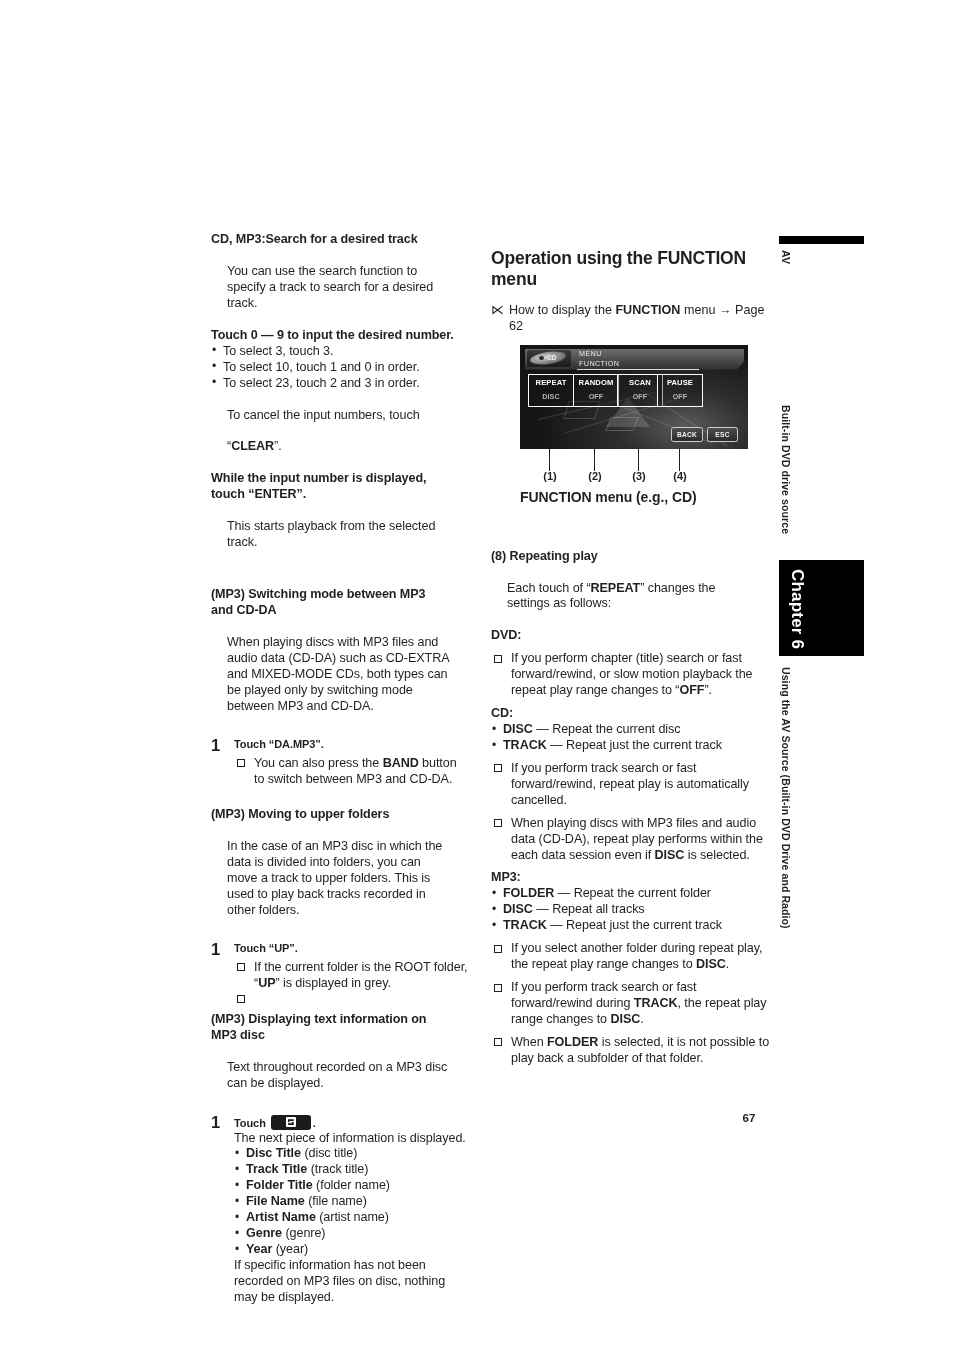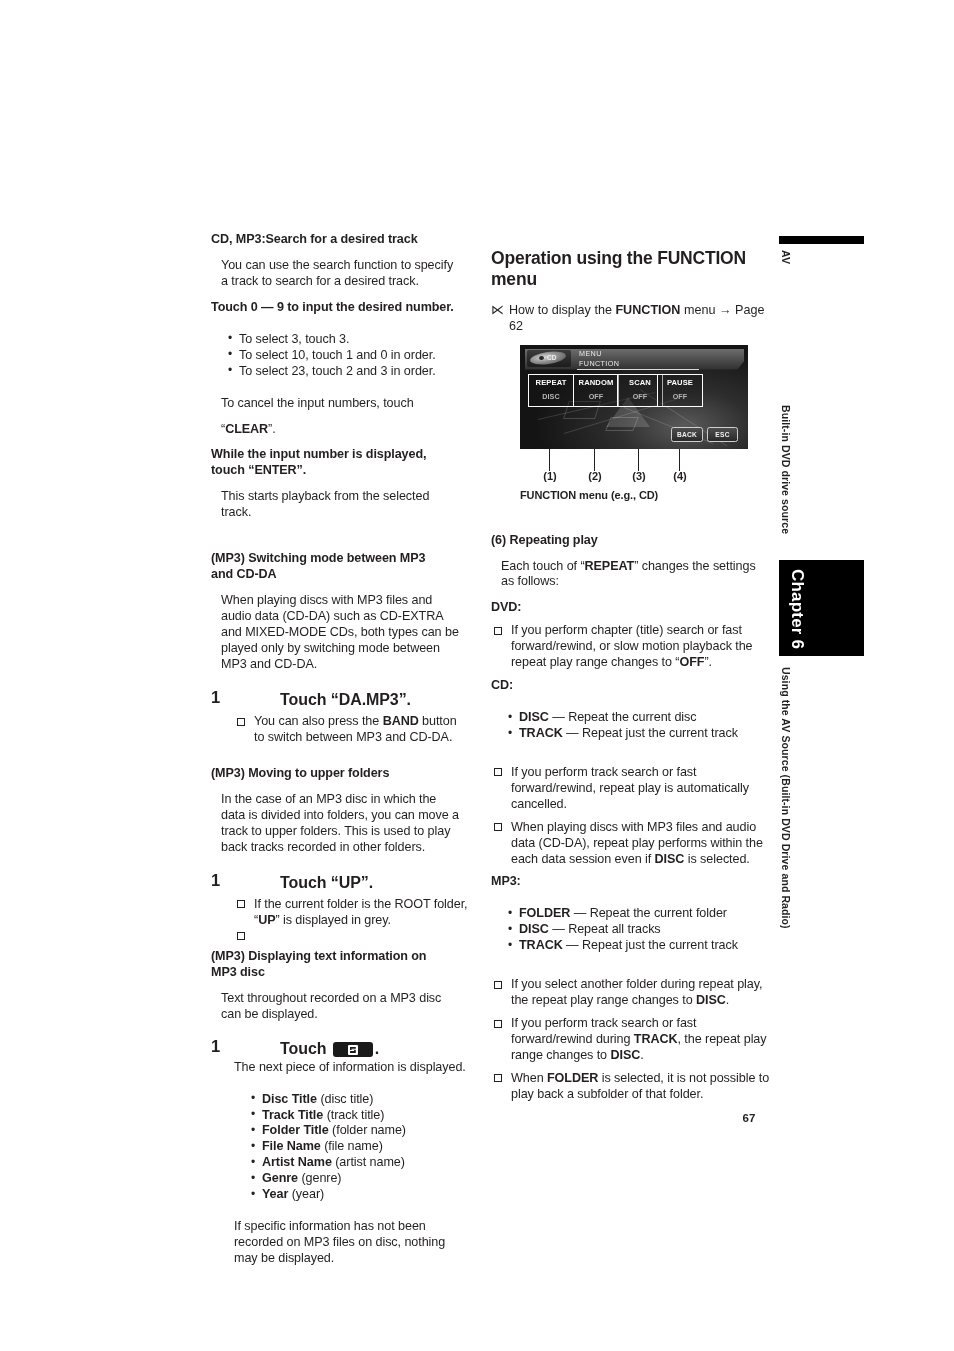--- a/index.html
+++ b/index.html
@@ -46,34 +46,34 @@
   .h-main {
     font-size: 17.5px;
     font-weight: bold;
     line-height: 1.22;
     margin: 0 0 12px 0;
     letter-spacing: -0.2px;
   }
   p.body {
     font-size: 12.6px;
     line-height: 1.265;
-    margin: 10px;
+    margin: 16px;
     letter-spacing: -0.08px;
   }
   .gap-sm { height: 7px; }
   .gap-md { height: 14px; }
   .gap-lg { height: 20px; }
   .gap-xs { height: 4px; }
 
   b, strong { font-weight: bold; }
 
   
   ul.bul {
     list-style: none;
-    margin: 16px;
+    margin: 0;
     padding: 0;
   }
   ul.bul > li {
     position: relative;
     padding-left: 12px;
     font-size: 12.6px;
     line-height: 1.265;
     letter-spacing: -0.08px;
   }
   ul.bul > li:before {
@@ -91,25 +91,24 @@
     margin: 0;
   }
   .step .num {
     position: absolute;
     left: 0;
     top: -2px;
     font-size: 16.5px;
     font-weight: bold;
   }
   .step .stitle {
-    font-size: 16px;
+    font-size: 11px;
     font-weight: bold;
     line-height: 1.265;
     letter-spacing: -0.08px;
-    margin-left: 46px;
   }
   .step .sbody {
     font-size: 12.6px;
     line-height: 1.265;
     letter-spacing: -0.08px;
   }
 
   
   .note {
     position: relative;
@@ -319,23 +318,23 @@
     background: #231f20;
   }
   .cl-num {
     position: absolute;
     top: 21px;
     font-size: 11px;
     font-weight: bold;
     transform: translateX(-50%);
   }
   .caption {
-    font-size: 11px;
-    font-weight: bold;
-    margin: 2px 0 4px 0;
+    font-size: 14px;
+    font-weight: bold;
+    margin: 2px 0 16px 0;
     letter-spacing: -0.1px;
   }
 
   
   .keyglyph {
     display: inline-block;
     width: 40px;
     height: 15px;
     border-radius: 3px;
     background: #1a1a1a;
@@ -580,21 +579,21 @@
     <div class="caption" style="margin-left:29px;">
       <span>FUNCTION</span><span> menu (e.g., CD)</span>
     </div>
 
     <div class="gap-md"></div>
 
 
     <div class="gap-md"></div>
 
     <div>
-      <div class="h-sub">(6) Repeating play</div>
+      <div class="h-sub">(8) Repeating play</div>
       <p class="body"><span>Each touch of “</span><b>REPEAT</b><span>” changes the settings as follows:</span></p>
 
       <div class="h-sub">DVD:</div>
 
       <div class="gap-sm"></div>
       <div class="note">
         <span class="sq"></span><span>If you perform chapter (title) search or fast forward/rewind, or slow motion playback the repeat play range changes to “</span><b>OFF</b><span>”.</span>
       </div>
 
       <div class="gap-sm"></div>

